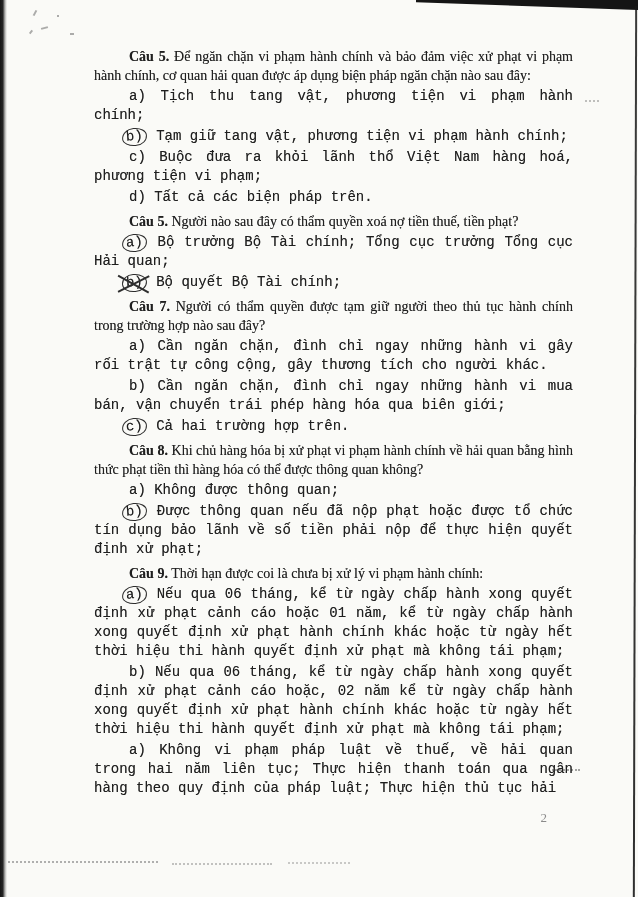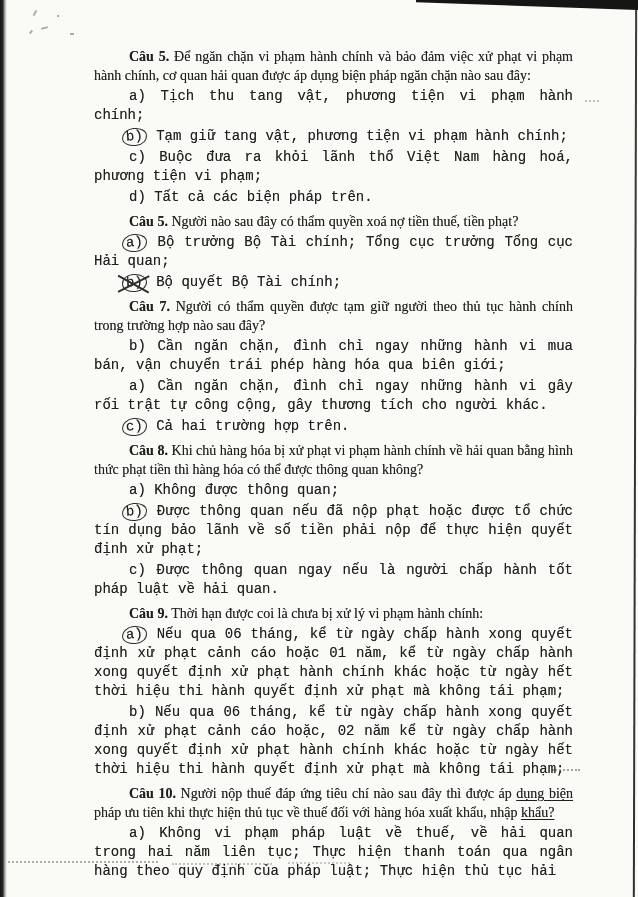--- a/index.html
+++ b/index.html
@@ -100,27 +100,25 @@
   <div>
       <p class="question"><span class="qlabel">Câu 5.</span> <span>Để ngăn chặn vi phạm hành chính và bảo đảm việc xử phạt vi phạm hành chính, cơ quan hải quan được áp dụng biện pháp ngăn chặn nào sau đây:</span></p>
       <p class="option"><span>a)</span> <span>Tịch thu tang vật, phương tiện vi phạm hành chính;</span></p>
       <p class="option"><span class="circle">b)</span> <span>Tạm giữ tang vật, phương tiện vi phạm hành chính;</span></p>
       <p class="option"><span>c)</span> <span>Buộc đưa ra khỏi lãnh thổ Việt Nam hàng hoá, phương tiện vi phạm;</span></p>
       <p class="option"><span>d)</span> <span>Tất cả các biện pháp trên.</span></p>
       <p class="question"><span class="qlabel">Câu 5.</span> <span>Người nào sau đây có thẩm quyền xoá nợ tiền thuế, tiền phạt?</span></p>
       <p class="option"><span class="circle">a)</span> <span>Bộ trưởng Bộ Tài chính; Tổng cục trưởng Tổng cục Hải quan;</span></p>
       <p class="option"><span class="circle-x">b)</span> <span>Bộ quyết Bộ Tài chính;</span></p>
       <p class="question"><span class="qlabel">Câu 7.</span> <span>Người có thẩm quyền được tạm giữ người theo thủ tục hành chính trong trường hợp nào sau đây?</span></p>
+      <p class="option"><span>a)</span> <span>Cần ngăn chặn, đình chỉ ngay những hành vi gây rối trật tự công cộng, gây thương tích cho người khác.</span></p>
       <p class="option"><span>b)</span> <span>Cần ngăn chặn, đình chỉ ngay những hành vi mua bán, vận chuyển trái phép hàng hóa qua biên giới;</span></p>
-      <p class="option"><span>a)</span> <span>Cần ngăn chặn, đình chỉ ngay những hành vi gây rối trật tự công cộng, gây thương tích cho người khác.</span></p>
       <p class="option"><span class="circle">c)</span> <span>Cả hai trường hợp trên.</span></p>
       <p class="question"><span class="qlabel">Câu 8.</span> <span>Khi chủ hàng hóa bị xử phạt vi phạm hành chính về hải quan bằng hình thức phạt tiền thì hàng hóa có thể được thông quan không?</span></p>
       <p class="option"><span>a)</span> <span>Không được thông quan;</span></p>
       <p class="option"><span class="circle">b)</span> <span>Được thông quan nếu đã nộp phạt hoặc được tổ chức tín dụng bảo lãnh về số tiền phải nộp để thực hiện quyết định xử phạt;</span></p>
-      <p class="option"><span>c)</span> <span>Được thông quan ngay nếu là người chấp hành tốt pháp luật về hải quan.</span></p>
       <p class="question"><span class="qlabel">Câu 9.</span> <span>Thời hạn được coi là chưa bị xử lý vi phạm hành chính:</span></p>
       <p class="option"><span class="circle">a)</span> <span>Nếu qua 06 tháng, kể từ ngày chấp hành xong quyết định xử phạt cảnh cáo hoặc 01 năm, kể từ ngày chấp hành xong quyết định xử phạt hành chính khác hoặc từ ngày hết thời hiệu thi hành quyết định xử phạt mà không tái phạm;</span></p>
       <p class="option"><span>b)</span> <span>Nếu qua 06 tháng, kể từ ngày chấp hành xong quyết định xử phạt cảnh cáo hoặc, 02 năm kể từ ngày chấp hành xong quyết định xử phạt hành chính khác hoặc từ ngày hết thời hiệu thi hành quyết định xử phạt mà không tái phạm;</span></p>
-      <p class="question"><span class="qlabel">Câu 10.</span> <span><span>Người nộp thuế đáp ứng tiêu chí nào sau đây thì được áp </span><u>dụng biện</u><span> pháp ưu tiên khi thực hiện thủ tục về thuế đối với hàng hóa xuất khẩu, nhập </span><u>khẩu?</u></span></p>
       <p class="option"><span>a)</span> <span>Không vi phạm pháp luật về thuế, về hải quan trong hai năm liên tục; Thực hiện thanh toán qua ngân hàng theo quy định của pháp luật; Thực hiện thủ tục hải</span></p>
     </div>
   <div class="page-num">2</div>
 </div>
 
 </body></html>

